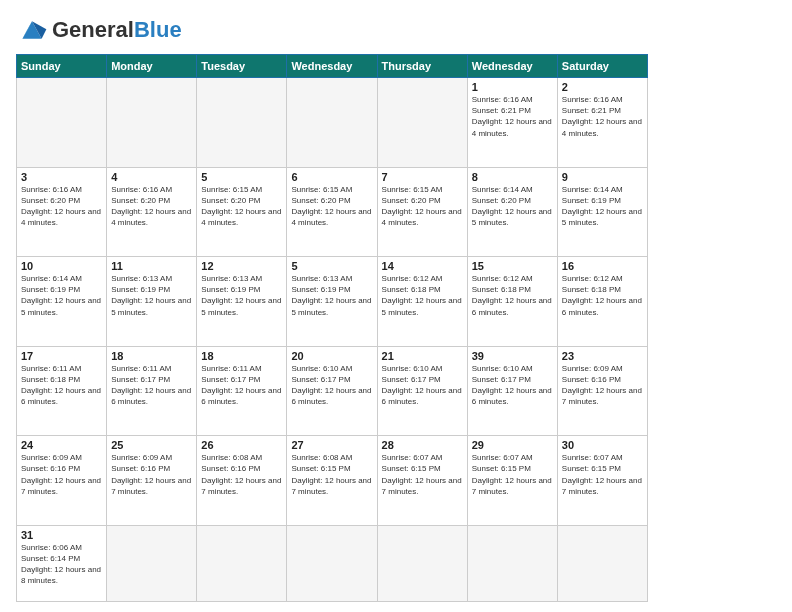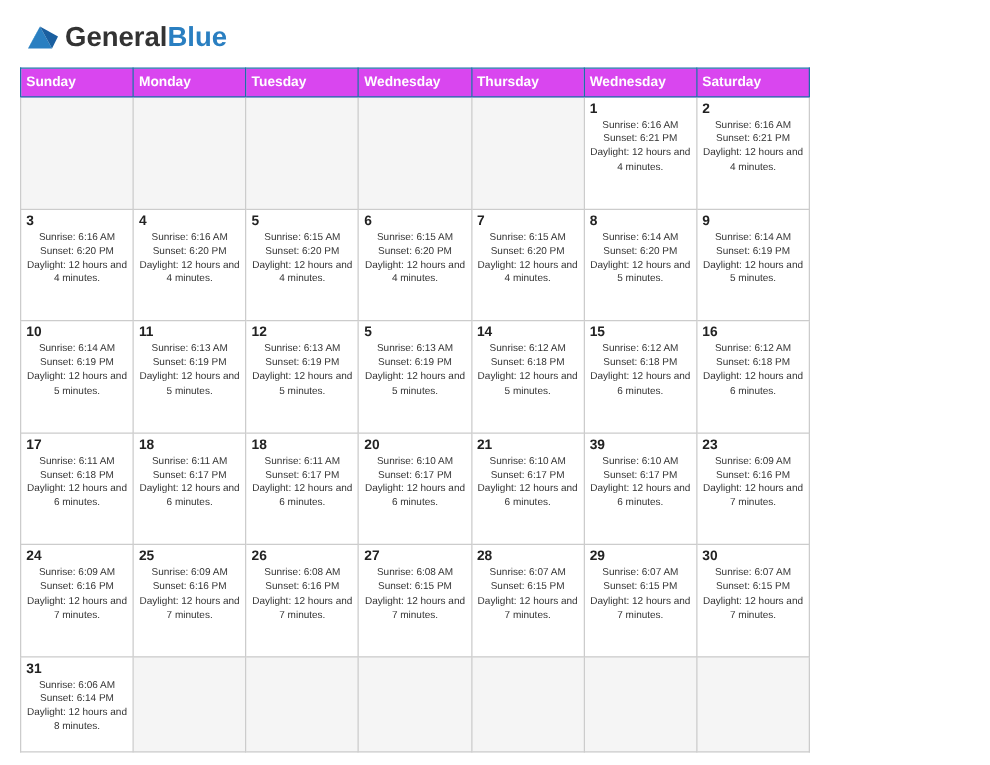--- a/index.html
+++ b/index.html
@@ -55,21 +55,21 @@
       color: #555;
     }
     .calendar {
       flex: 1;
       border: 1px solid #ccc;
       border-collapse: collapse;
       width: 100%;
       table-layout: fixed;
     }
     .calendar th {
-      background: #d946ef;
+      background: #0f766e;
       color: #fff;
       font-size: 11px;
       font-weight: 600;
       padding: 5px 4px;
       text-align: left;
       border: 1px solid #1d6fa8;
     }
     .calendar td {
       border: 1px solid #ccc;
       vertical-align: top;
@@ -86,21 +86,20 @@
       font-size: 11px;
       font-weight: bold;
       color: #222;
       display: block;
       margin-bottom: 1px;
     }
     .day-info {
       font-size: 8px;
       color: #333;
       line-height: 1.4;
-      text-align: center;
     }
     .last-row td {
       height: 60px;
     }
   </style>
 </head>
 <body>
 
 <div class="page">
   <div class="header">

